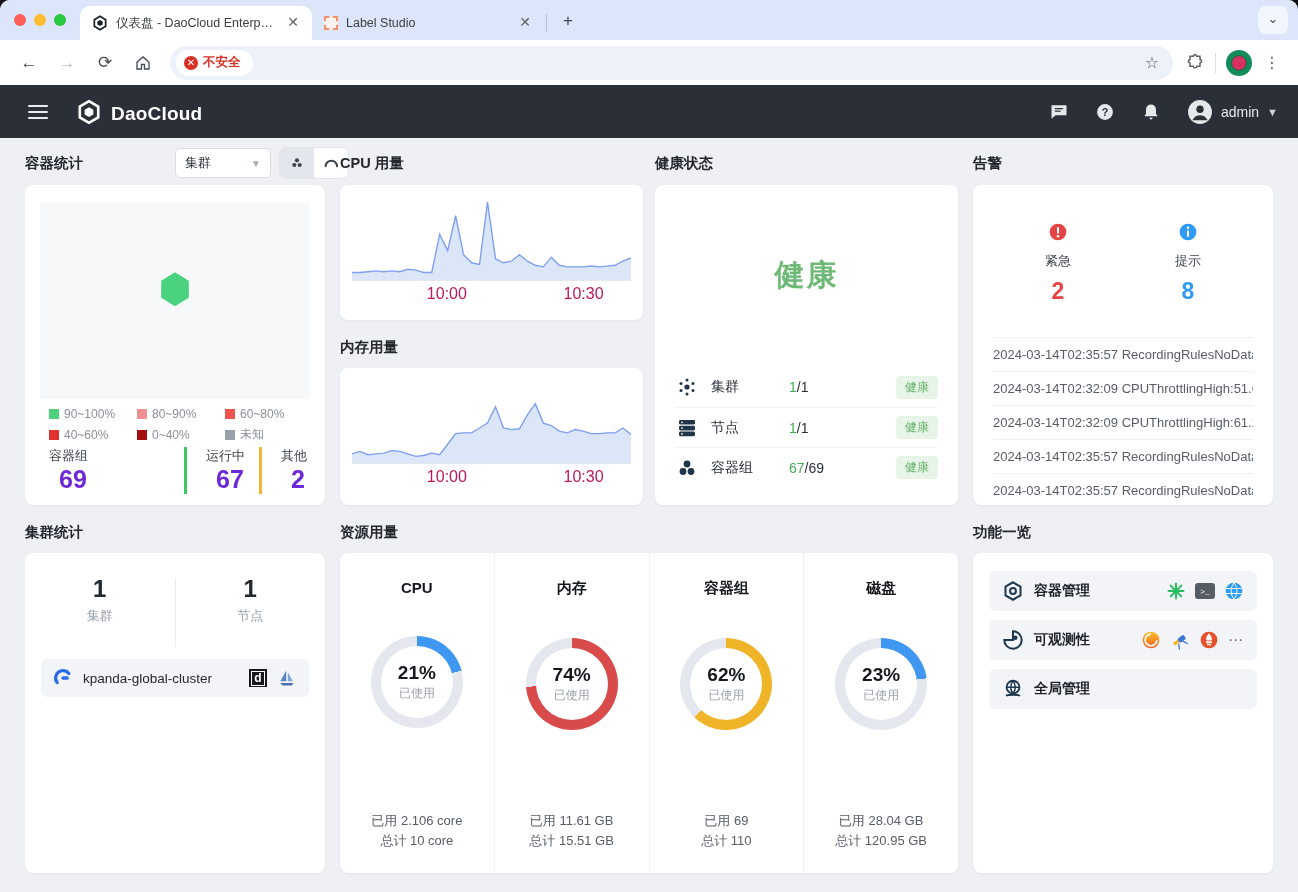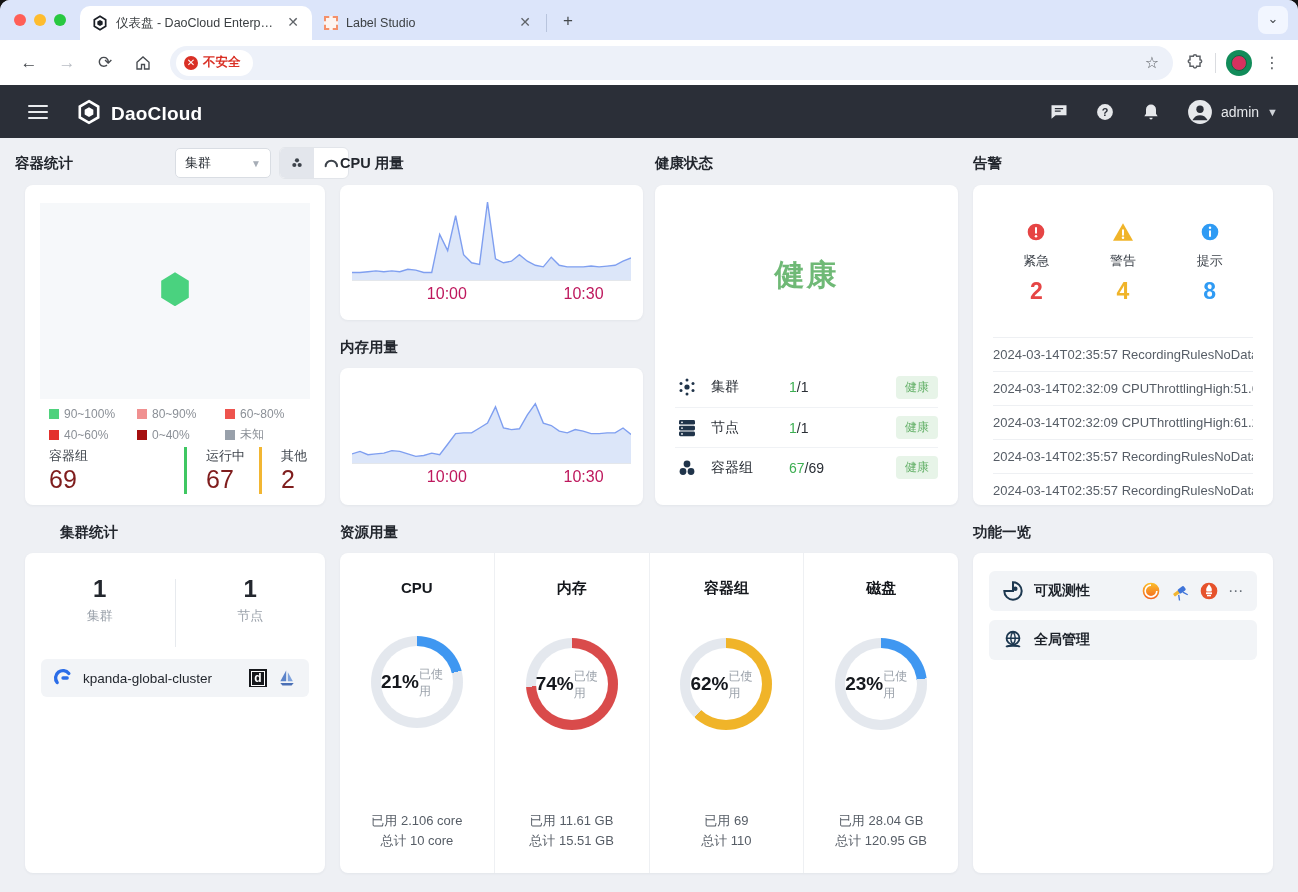--- a/index.html
+++ b/index.html
@@ -60,21 +60,21 @@
   .seg-btn { width:34px; height:30px; display:flex; align-items:center; justify-content:center; }
   .seg-btn.on { background:#e3e6ec; }
   .hexpanel { position:absolute; left:15px; top:18px; width:270px; height:196px; background:#f6f8fa; }
   .hex { position:absolute; left:50%; top:44%; width:30px; height:34px; transform:translate(-50%,-50%); clip-path:polygon(50% 0,96% 25%,96% 75%,50% 100%,4% 75%,4% 25%); }
   .legend { position:absolute; left:24px; top:222px; width:260px; display:grid; grid-template-columns:88px 88px 84px; row-gap:5px; }
   .lg-item { display:flex; align-items:center; gap:5px; font-size:12px; color:#8b9097; }
   .lg-sq { width:10px; height:10px; }
   .cs-stats { position:absolute; left:24px; top:262px; right:18px; display:flex; }
   .stat { padding-left:19px; }
   .stat .lab { font-size:13px; color:#3d434b; }
-  .stat .val { font-size:25px; font-weight:400; color:#7f1d1d; line-height:1.15; }
+  .stat .val { font-size:25px; font-weight:700; color:#6d28d9; line-height:1.15;margin-left:10px; }
   .stat.first { padding-left:0; flex:1; }
   .stat.bar { border-left:3px solid transparent; margin-left:14px; }
 
   
   .chart-wrap { position:absolute; left:0; top:0; width:100%; height:100%; padding:10px 12px 0 12px; }
   .chart-plot { width:100%; height:86px; border-bottom:1px solid #e4e7eb; }
   .chart-plot svg { width:100%; height:100%; display:block; }
   .xlabels { position:relative; height:24px; font-size:16px; color:#be185d; }
   .xlabels span { position:absolute; top:4px; transform:translateX(-50%); }
 
@@ -106,21 +106,21 @@
   .cl-div { width:1px; background:#e7eaee; height:68px; margin-top:4px; }
   .cluster-row { position:absolute; left:16px; right:16px; top:106px; height:38px; background:#f2f4f7; border-radius:6px; display:flex; align-items:center; padding:0 12px; gap:10px; }
   .cluster-row .cname { font-size:13.5px; color:#23272e; flex:1; }
 
   
   .res-grid { position:absolute; left:0; top:0; width:100%; height:100%; display:flex; }
   .res-col { flex:1; display:flex; flex-direction:column; align-items:center; padding:26px 0 22px 0; border-right:1px solid #eef0f3; }
   .res-col:last-child { border-right:none; }
   .res-name { font-size:15px; font-weight:700; color:#15181d; }
   .gauge { margin-top:40px; width:92px; height:92px; border-radius:50%; display:flex; align-items:center; justify-content:center; }
-  .gauge .hole { width:72px; height:72px; border-radius:50%; background:#fff; display:flex; flex-direction:row; align-items:center; justify-content:center; }
+  .gauge .hole { width:72px; height:72px; border-radius:50%; background:#fff; display:flex; flex-direction:column; align-items:center; justify-content:center; }
   .gauge .pct { font-size:19px; font-weight:700; color:#15181d; }
   .gauge .used { font-size:12px; color:#9aa1aa; margin-top:1px; }
   .res-txt { margin-top:auto; text-align:center; font-size:13px; color:#565d66; line-height:1.55; }
 
   
   .feat-rows { position:absolute; left:16px; right:16px; top:18px; }
   .feat-row { height:40px; background:#f2f4f7; border-radius:6px; display:flex; align-items:center; padding:0 13px; margin-bottom:9px; gap:10px; }
   .feat-row .flab { font-size:14px; font-weight:700; color:#1d222a; flex:1; }
   .mini-icons { display:flex; align-items:center; gap:9px; }
   .mini { width:20px; height:20px; display:flex; align-items:center; justify-content:center; }
@@ -219,21 +219,21 @@
             <path d="M5 19.5c1.6-3.4 4.3-4.6 7-4.6s5.4 1.2 7 4.6" fill="#2b2f38"></path>
           </svg>
         <span>admin</span>
         <span class="chev">▼</span>
       </div>
     </div>
   </div>
 
   <div class="content">
 
-    <div class="sec-title" style="left:15px; top:16px;font-family:Liberation Serif, serif;">容器统计</div>
+    <div class="sec-title" style="left:25px; top:16px;font-family:Liberation Serif, serif;">容器统计</div>
     <div class="cs-head-extras" style="top:9px;">
       <div class="select">
         <span>集群</span>
         <span class="sel-chev">▼</span>
       </div>
       <div class="segmented">
         <div class="seg-btn on">
           <svg width="16" height="16" viewBox="0 0 24 24">
               <circle cx="12" cy="8" r="3.1" fill="#3d434b"></circle>
               <circle cx="8" cy="15" r="3.1" fill="#3d434b"></circle>
@@ -387,51 +387,40 @@
                 <circle cx="12" cy="12" r="10" fill="#e64545"></circle>
                 <rect x="10.8" y="6" width="2.4" height="8" rx="1.2" fill="#fff"></rect>
                 <circle cx="12" cy="17" r="1.5" fill="#fff"></circle>
               </svg>
             </div>
           <div class="al-lab">紧急</div>
           <div class="al-count" style="color: rgb(230, 69, 69);">2</div>
         </div>
         <div class="al-col">
           <div class="al-ic">
-              <svg width="22" height="20" viewBox="0 0 24 22">
-                <path d="M12 1.5L23 20.5H1z" fill="#f0b429"></path>
-                <rect x="10.9" y="8" width="2.2" height="7" rx="1.1" fill="#fff"></rect>
-                <circle cx="12" cy="17.4" r="1.4" fill="#fff"></circle>
-              </svg>
-            </div>
-          <div class="al-lab">警告</div>
-          <div class="al-count" style="color: rgb(240, 180, 41);">4</div>
-        </div>
-        <div class="al-col">
-          <div class="al-ic">
               <svg width="20" height="20" viewBox="0 0 24 24">
                 <circle cx="12" cy="12" r="10" fill="#2f9bf4"></circle>
                 <rect x="10.8" y="10" width="2.4" height="8" rx="1.2" fill="#fff"></rect>
                 <circle cx="12" cy="7" r="1.5" fill="#fff"></circle>
               </svg>
             </div>
           <div class="al-lab">提示</div>
           <div class="al-count" style="color: rgb(47, 155, 244);">8</div>
         </div>
       </div>
       <div class="al-list">
         <div class="al-item">2024-03-14T02:35:57 RecordingRulesNoData:R...</div>
         <div class="al-item">2024-03-14T02:32:09 CPUThrottlingHigh:51.64...</div>
         <div class="al-item">2024-03-14T02:32:09 CPUThrottlingHigh:61.22...</div>
         <div class="al-item">2024-03-14T02:35:57 RecordingRulesNoData:R...</div>
         <div class="al-item">2024-03-14T02:35:57 RecordingRulesNoData:R...</div>
       </div>
     </div>
 
-    <div class="sec-title" style="left:25px; top:385px;margin-left:35px;">集群统计</div>
+    <div class="sec-title" style="left:25px; top:385px;">集群统计</div>
     <div class="sec-title" style="left:340px; top:385px;">资源用量</div>
     <div class="sec-title" style="left:973px; top:385px;">功能一览</div>
 
     <div class="card" style="left:25px; top:415px; width:300px; height:320px;">
       <div class="cl-stats">
         <div class="cl-col">
           <div class="v">1</div>
           <div class="l">集群</div>
         </div>
         <div class="cl-div"></div>
@@ -509,20 +498,46 @@
           <div class="res-txt">
               <div>已用 28.04 GB</div>
               <div>总计 120.95 GB</div>
             </div>
         </div>
       </div>
     </div>
 
     <div class="card" style="left:973px; top:415px; width:300px; height:320px;">
       <div class="feat-rows">
+        <div class="feat-row">
+          <svg width="22" height="22" viewBox="0 0 24 24">
+              <path d="M12 2.5l8.2 4.8v9.4L12 21.5l-8.2-4.8V7.3z" fill="none" stroke="#1d3850" stroke-width="2.2"></path>
+              <circle cx="12" cy="12" r="3.2" fill="none" stroke="#1d3850" stroke-width="2.2"></circle>
+            </svg>
+          <span class="flab">容器管理</span>
+          <span class="mini-icons">
+            <span class="mini">
+                <svg width="20" height="20" viewBox="0 0 24 24">
+                  <g stroke="#2abe63" stroke-width="2.4" stroke-linecap="round">
+                    <path d="M12 3v18M3 12h18M5.6 5.6l12.8 12.8M18.4 5.6L5.6 18.4"></path>
+                  </g>
+                  <circle cx="12" cy="12" r="3.4" fill="#2abe63"></circle>
+                </svg>
+              </span>
+            <span class="term-ic">&gt;_</span>
+            <span class="mini">
+                <svg width="20" height="20" viewBox="0 0 24 24">
+                  <circle cx="12" cy="12" r="10" fill="#2f9bf4"></circle>
+                  <g stroke="#fff" stroke-width="1.1" fill="none">
+                    <path d="M2.5 9h19M2.5 15h19M12 2a16 16 0 010 20M12 2a16 16 0 000 20"></path>
+                  </g>
+                </svg>
+              </span>
+          </span>
+        </div>
         <div class="feat-row">
           <svg width="22" height="22" viewBox="0 0 24 24">
               <path d="M12 2.5a9.5 9.5 0 11-9.5 9.5H12z" fill="none" stroke="#1d3850" stroke-width="2.2"></path>
               <circle cx="14.5" cy="9.5" r="2.4" fill="#1d3850"></circle>
             </svg>
           <span class="flab">可观测性</span>
           <span class="mini-icons">
             <span class="mini">
                 <svg width="20" height="20" viewBox="0 0 24 24">
                   <defs>

